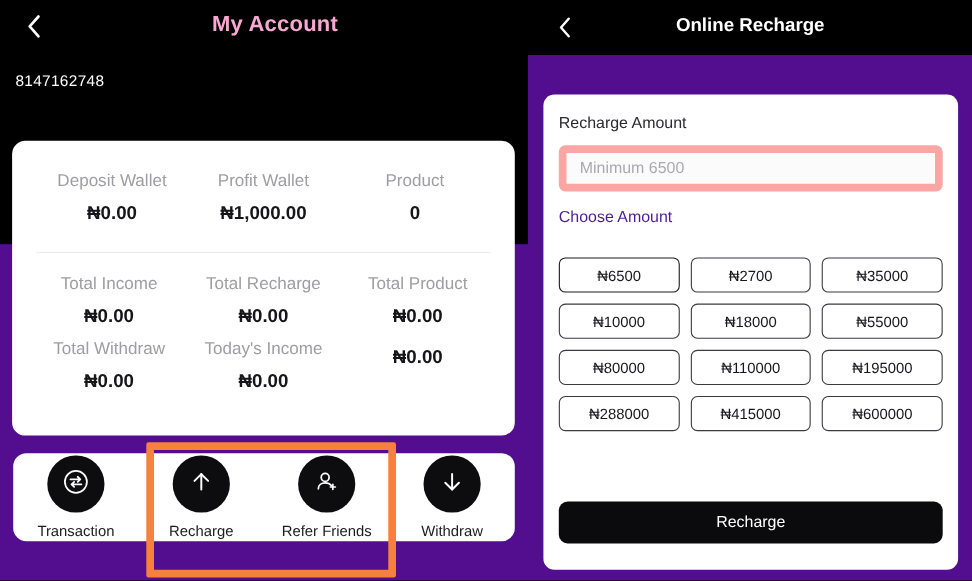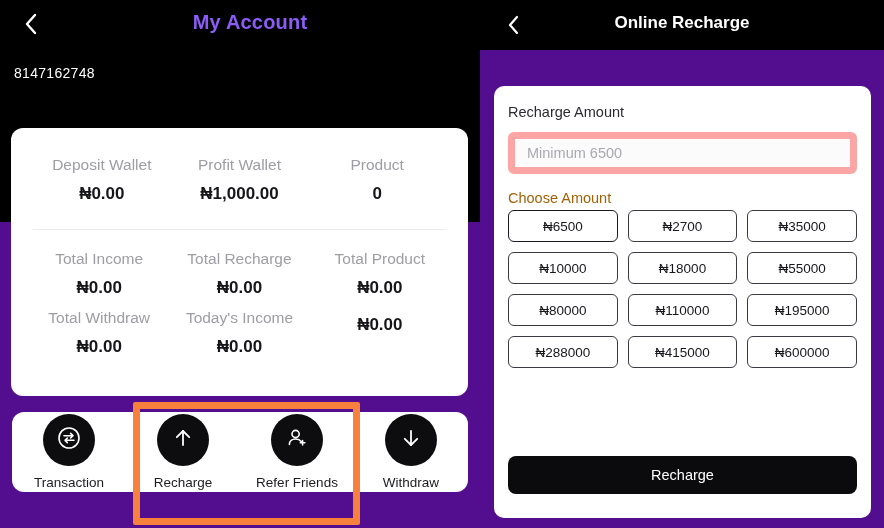--- a/index.html
+++ b/index.html
@@ -26,21 +26,21 @@
   }
   .back-chevron {
     position: absolute; width: 22px; height: 22px;
     display: flex; align-items: center; justify-content: center;
     cursor: pointer;
   }
   .back-chevron svg { display: block; }
   .l-back { left: 20px; top: 13px; }
   .header-title {
     position: absolute; left: 0; top: 11px; width: 480px;
-    text-align: center; color: #8b5cf6;
+    text-align: center; color: #f9a8d4;
     font-size: 20px; font-weight: bold; letter-spacing: .2px; padding-left: 20px;
   }
   .account-number {
     position: absolute; left: 14px; top: 65px; z-index: 5;
     color: #ffffff; font-size: 14px; font-weight: normal; letter-spacing: .3px;
   }
 
   
   .wallet-card {
     position: absolute; left: 11px; top: 128px; width: 457px; height: 268px;
@@ -120,21 +120,21 @@
     line-height: 20px; margin-bottom: 10px;
   }
   .amount-input {
     width: 100%; height: 42px; border: 7px solid #fca5a5; border-radius: 6px;
     background: #fbfbfc; padding: 0 12px;
     font-family: "Liberation Sans", sans-serif; font-size: 14.5px; color: #2b2b31;
     outline: none;
   }
   .amount-input::placeholder { color: #a9a9b0; }
   .choose-label {
-    font-size: 14.5px; color: #a16207; margin-top: 16px; margin-bottom: 4px;
+    font-size: 14.5px; color: #4c1d95; margin-top: 16px; margin-bottom: 28px;
   }
   .amount-grid {
     display: grid; grid-template-columns: repeat(3, 1fr);
     gap: 10px 10px;
   }
   .amount-btn {
     height: 32px; border: 1.4px solid #3a3a42; border-radius: 6px;
     background: #ffffff; display: flex; align-items: center; justify-content: center;
     font-family: "Liberation Sans", sans-serif;
     font-size: 13.5px; color: #17171c; font-weight: normal; cursor: pointer;

